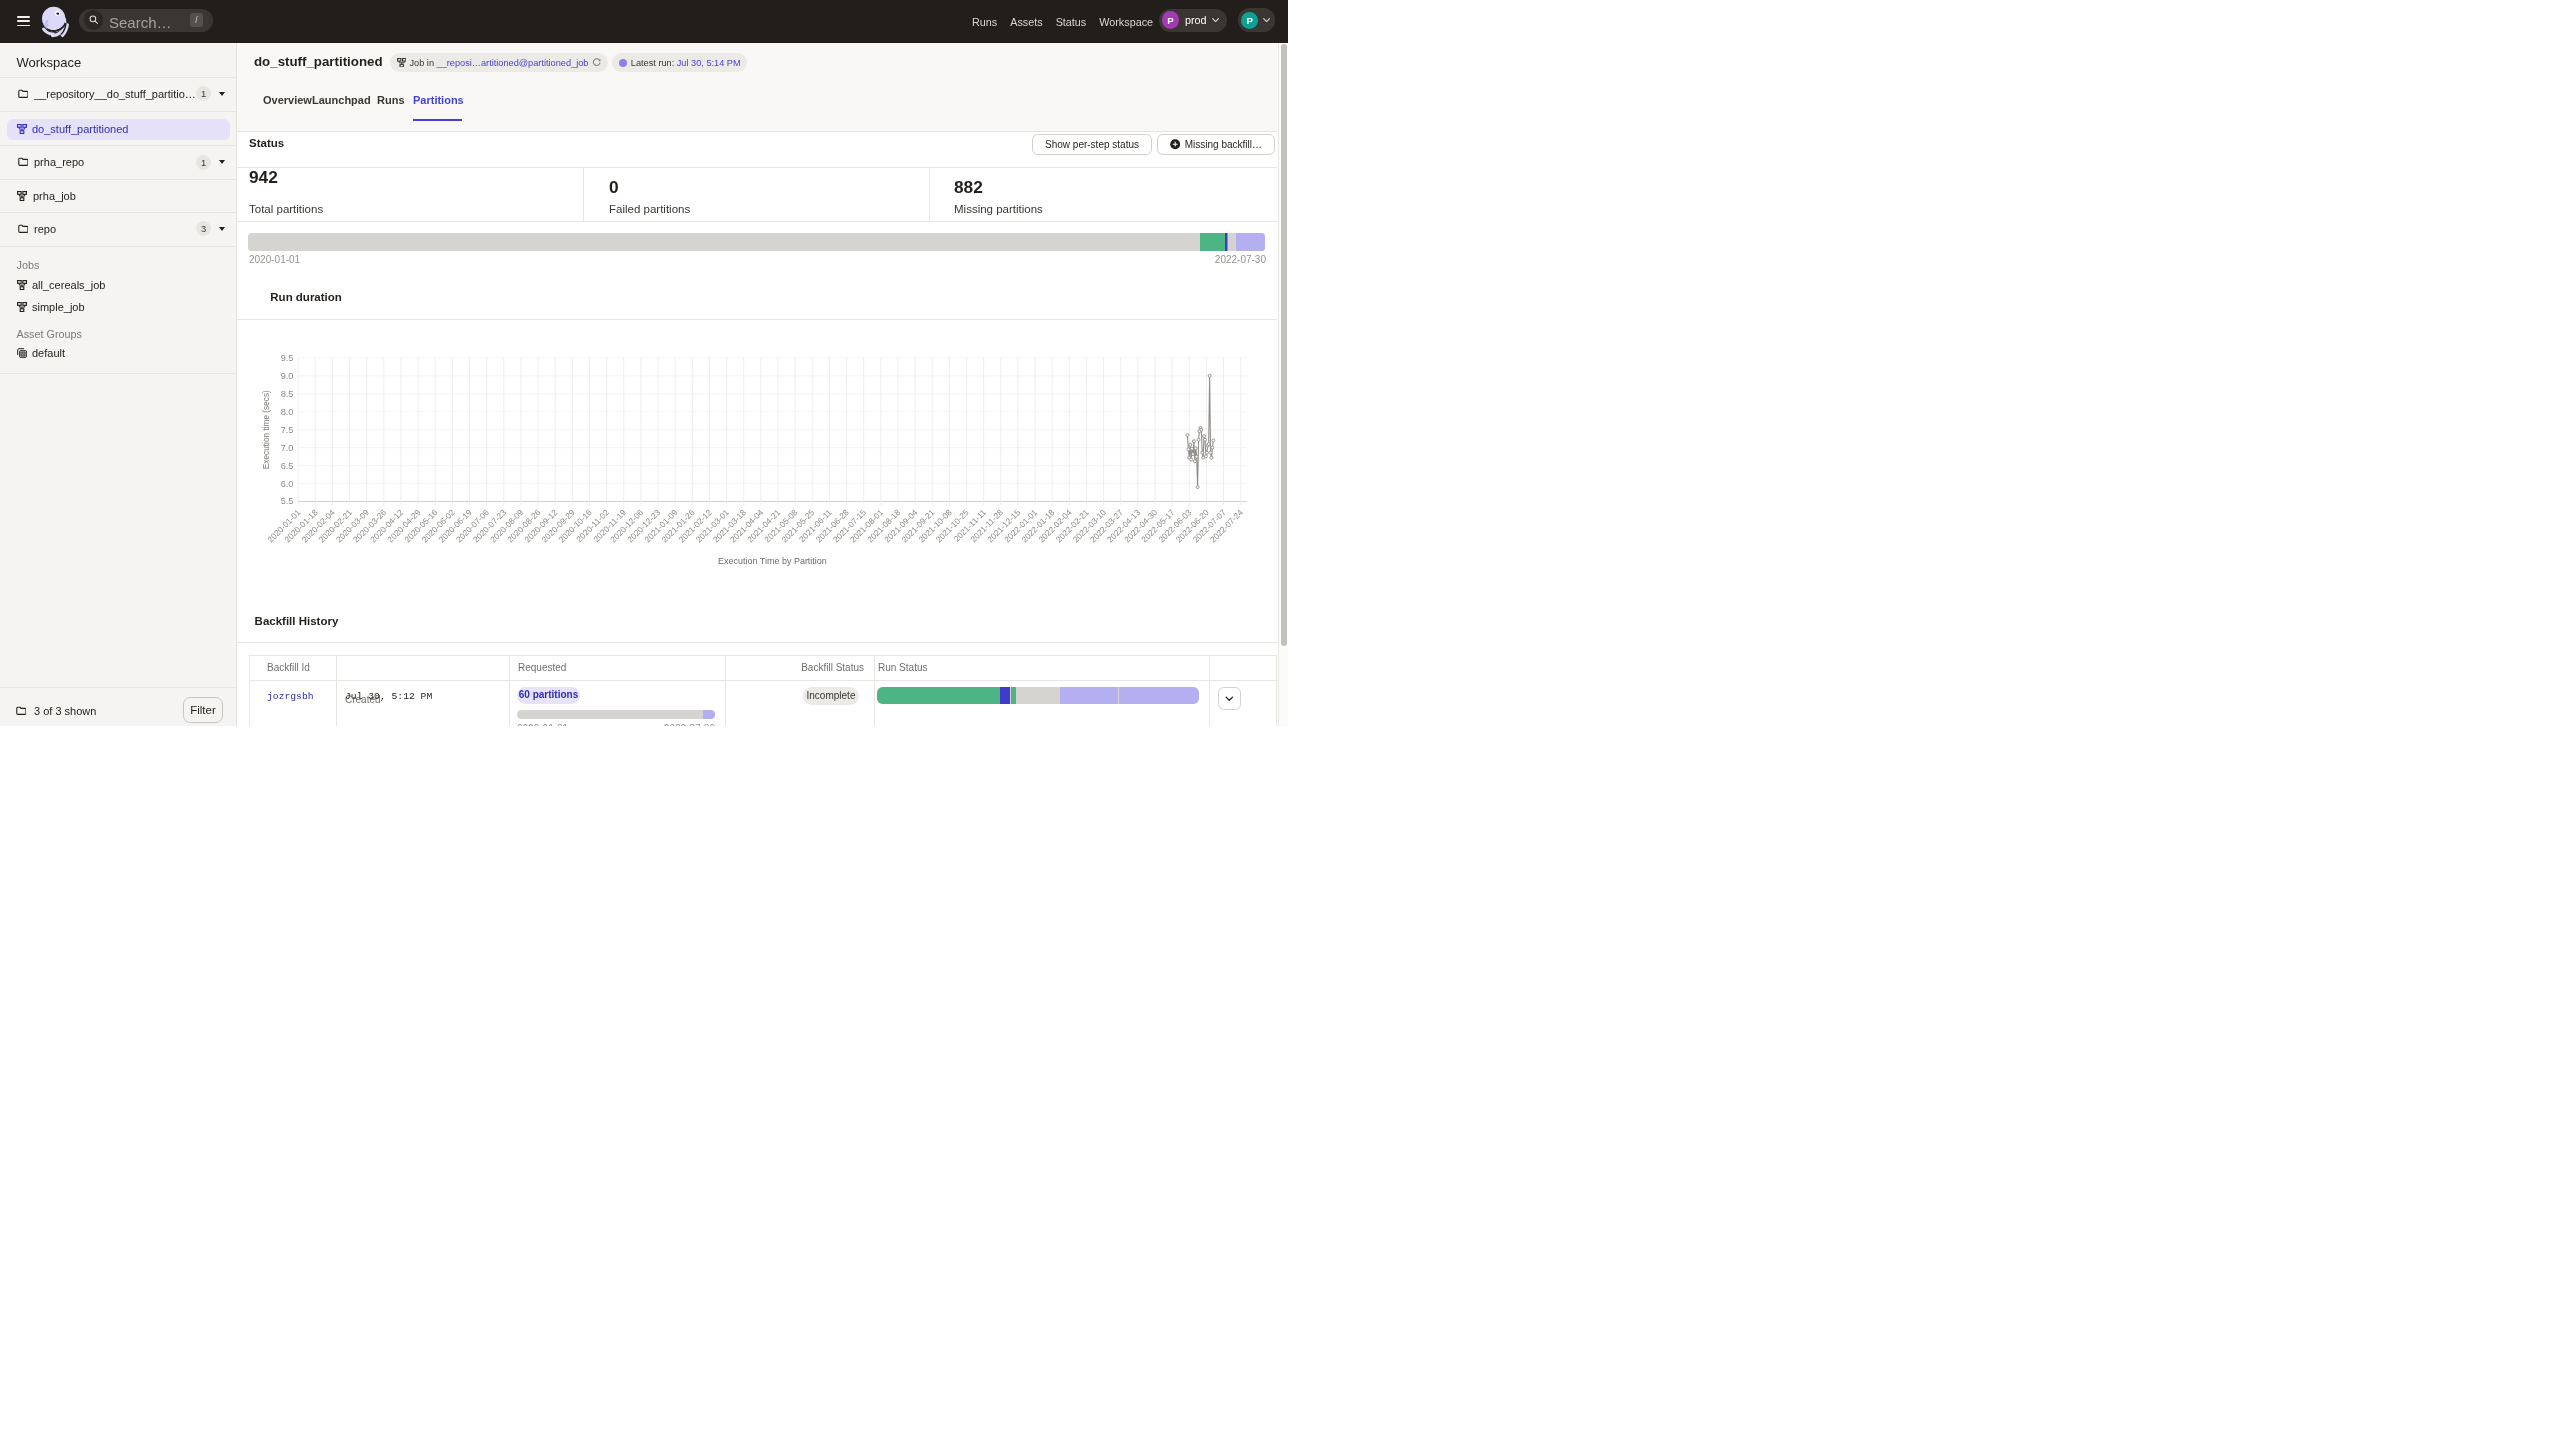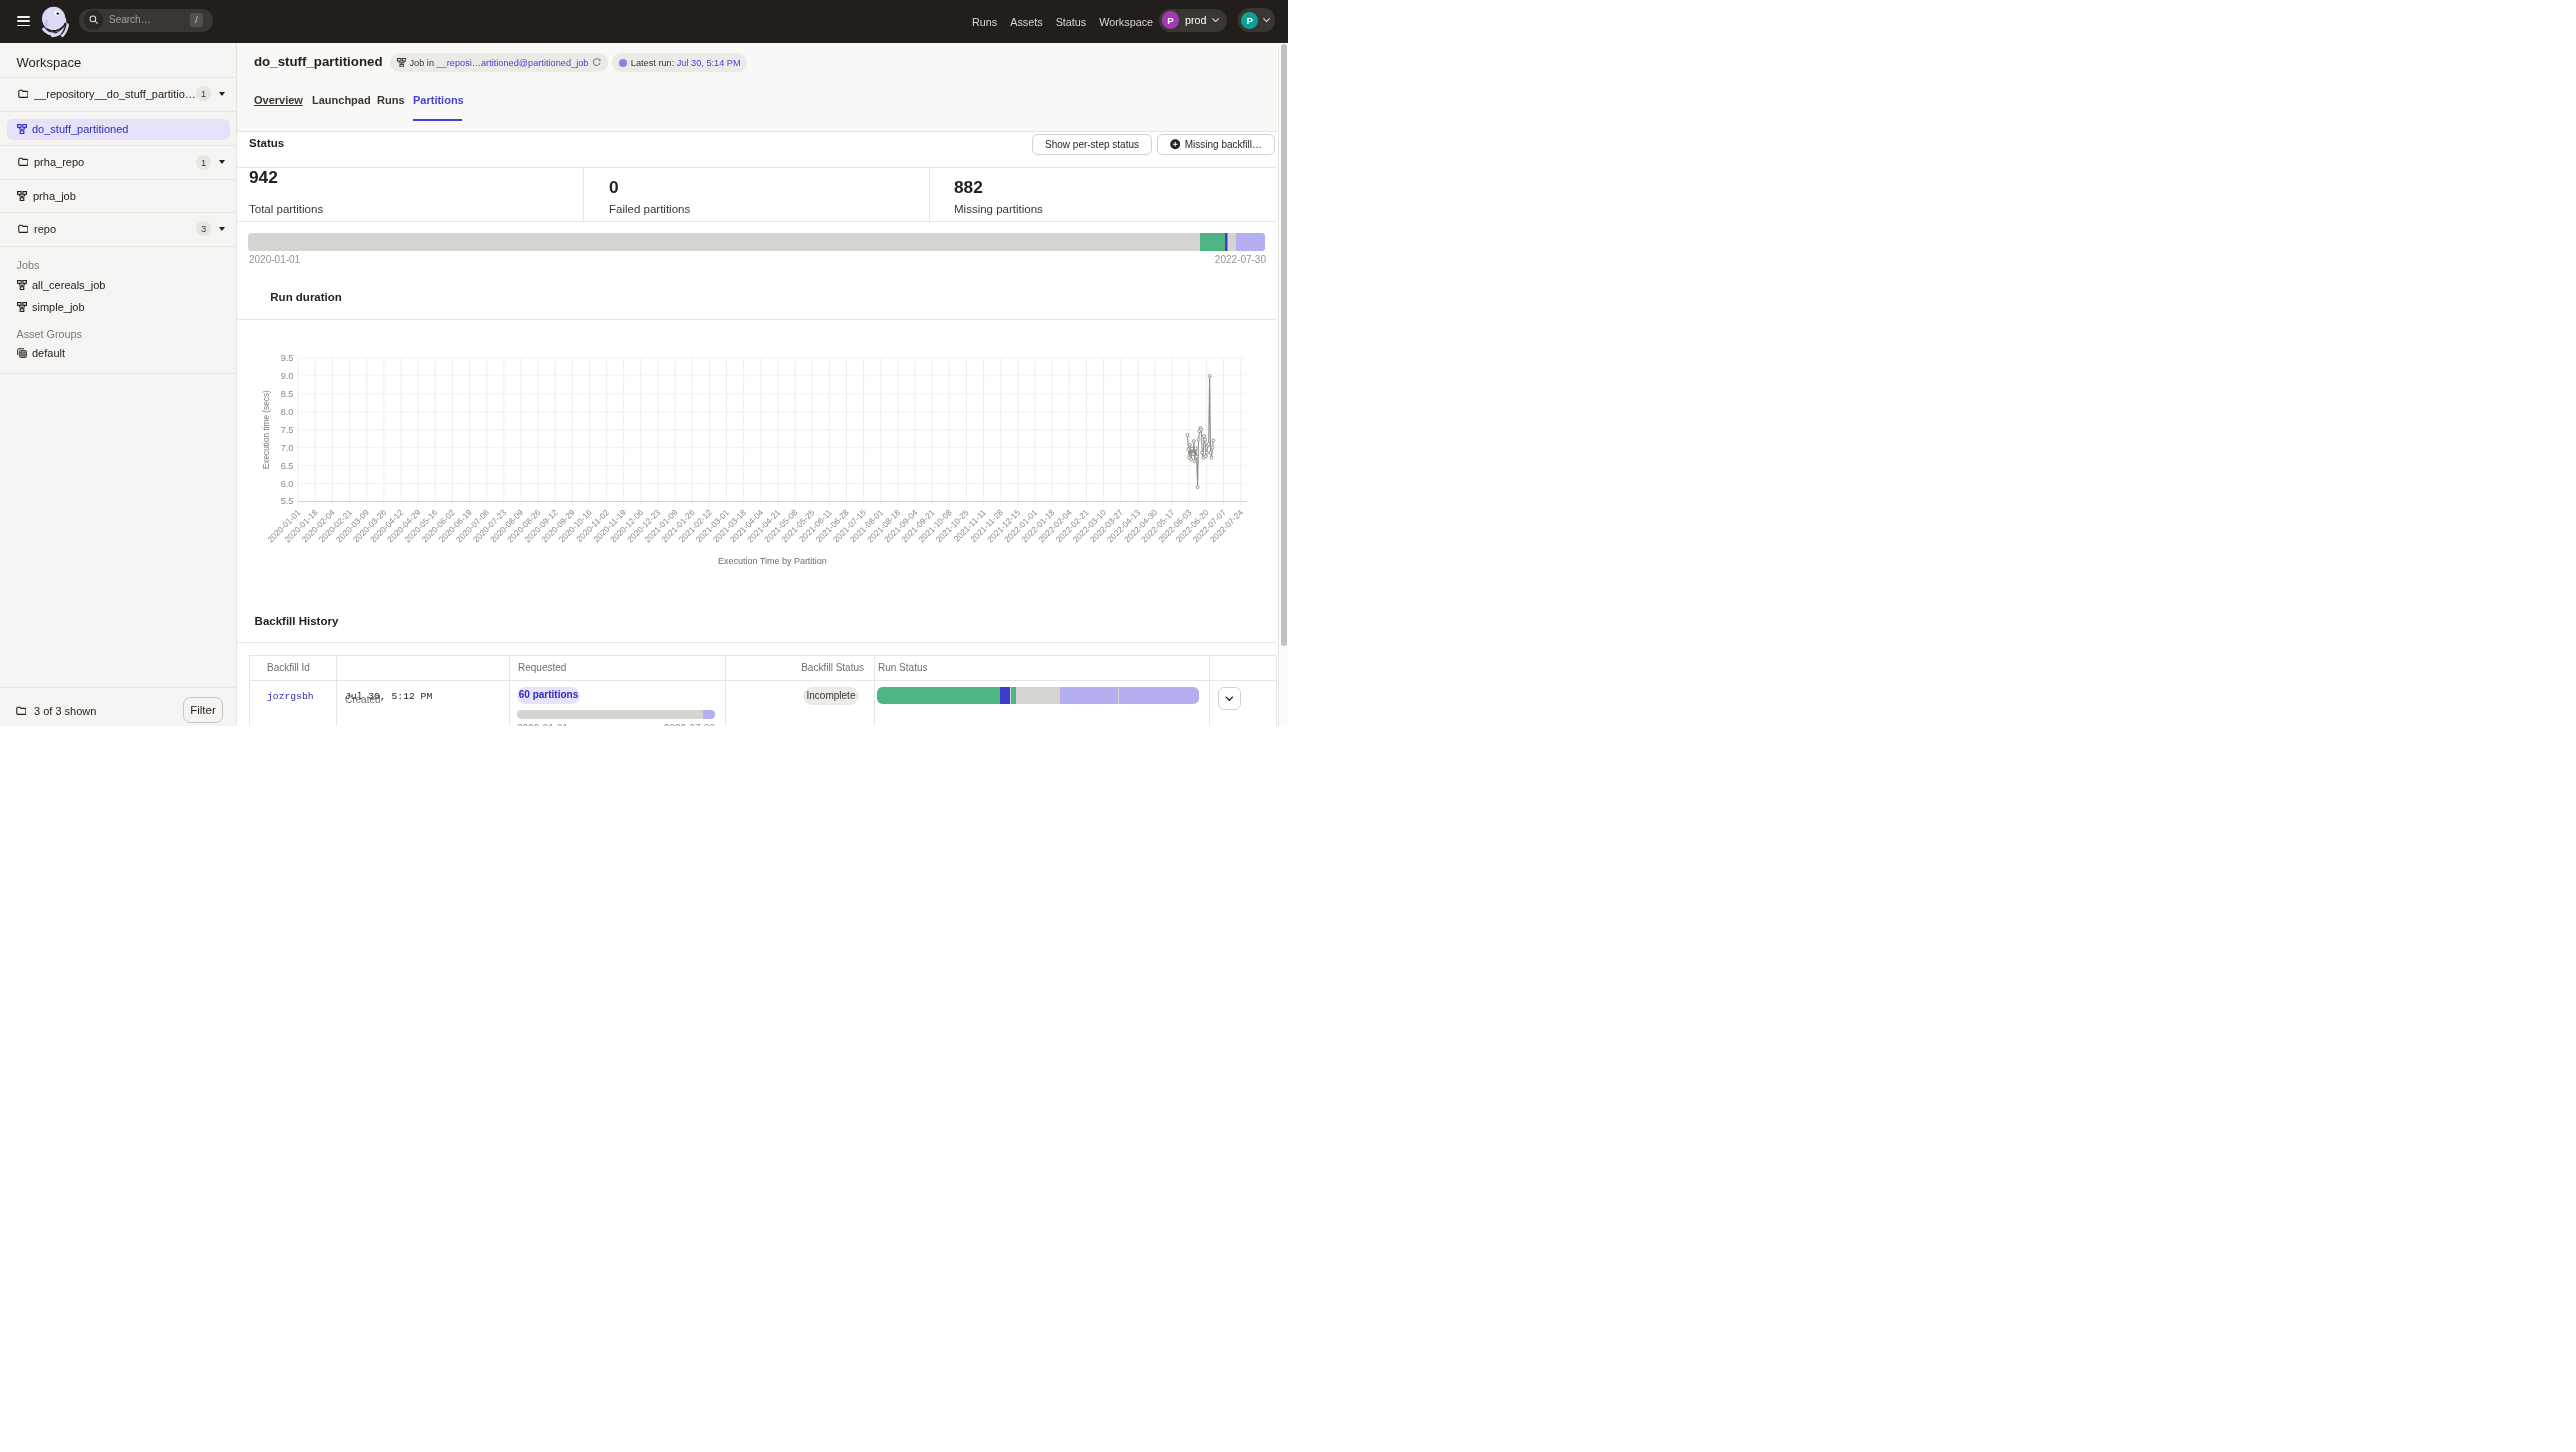--- a/index.html
+++ b/index.html
@@ -5,21 +5,21 @@
 * { margin:0; padding:0; box-sizing:border-box; }
 html,body { width:1288px; height:726px; overflow:hidden; }
 body { font-family:"Liberation Sans", sans-serif; background:#fff; color:#231F1B; position:relative; }
 .abs { position:absolute; }
 
 
 #nav { position:absolute; left:0; top:0; width:1288px; height:43px; background:#221E1B; }
 #hamb span { display:block; width:13.3px; height:1.7px; border-radius:1.4px; background:#F2F1EF; margin-bottom:2.6px; }
 #searchpill { position:absolute; left:79px; top:8.6px; width:134px; height:23px; border-radius:11.5px; background:#3A3733; }
 #searchcircle { position:absolute; left:5px; top:1.8px; width:19.4px; height:19.4px; border-radius:50%; background:#2B2722; display:flex; align-items:center; justify-content:center; }
-#searchtxt { position:absolute; left:30px; top:5px; font-size:10px; color:#A5A29D; }
+#searchtxt { position:absolute; left:30px; top:5px; font-size:15px; color:#A5A29D; }
 #slash { position:absolute; right:10px; top:4.7px; width:13.3px; height:14px; border-radius:2.9px; background:#55504B; color:#D5D2CE; font-size:8.6px; text-align:center; line-height:14px; }
 .navlinks { position:absolute; top:0; height:43px; display:flex; align-items:center; gap:13px; font-size:10.8px; color:#D9D7D3; font-weight:500; }
 .navpill { position:absolute; top:8.6px; height:23px; border-radius:11.5px; background:#3A3733; display:flex; align-items:center; }
 .pcirc { width:17.3px; height:17.3px; border-radius:50%; color:#fff; font-size:9.7px; font-weight:600; display:flex; align-items:center; justify-content:center; }
 
 
 #side { position:absolute; left:0; top:43px; width:237px; height:683px; background:#F5F4F2; border-right:0.7px solid #E5E3E0; }
 .sdiv { position:absolute; left:0; width:237px; height:0.7px; background:#E7E5E2; }
 .sbadge { position:absolute; left:196px; width:15px; height:15px; border-radius:7.6px; background:#E7E5E1; font-size:9.4px; color:#3A3631; text-align:center; line-height:15px; }
 .scaret { position:absolute; left:219px; width:0; height:0; border-left:3.6px solid transparent; border-right:3.6px solid transparent; border-top:4px solid #231F1B; }
@@ -201,21 +201,21 @@
       <span style="white-space:nowrap;">Job in <span class="blurple">__reposi…artitioned@partitioned_job</span></span>
       <svg width="9.4" height="9.4" viewBox="0 0 14 14">
           <path d="M11.7 4.2A5 5 0 1 0 12 7" fill="none" stroke="#807D78" stroke-width="1.5"></path>
           <path d="M12.6 1.4v3.4H9.2z" fill="#807D78"></path>
         </svg>
     </div>
     <div class="tagpill" style="left:375px; top:10.4px; padding:0 6.5px; gap:4.3px;">
       <span class="dot" style="width:8px; height:8px; border-radius:50%; background:#8984E2;"></span>
       <span style="white-space:nowrap;">Latest run: <span class="blurple">Jul 30, 5:14 PM</span></span>
     </div>
-    <div class="tab" style="left:17px;text-decoration:underline;">Overview</div>
+    <div class="tab" style="left:26px;">Overview</div>
     <div class="tab" style="left:75px;">Launchpad</div>
     <div class="tab" style="left:140px;">Runs</div>
     <div class="tab" style="left:176px; color:#4541D8;">Partitions</div>
     <div class="abs" style="left:176px; top:76px; width:49px; height:1.7px; background:#443FD6;"></div>
   </div>
 
   <h2 class="sec abs" style="left:12px; top:94px;">Status</h2>
   <div class="btn" style="left:795px; top:91px; width:120px;">Show per-step status</div>
   <div class="btn" style="left:920px; top:91px; width:118px; gap:4.3px;">
     <svg width="10.4" height="10.4" viewBox="0 0 15 15">

